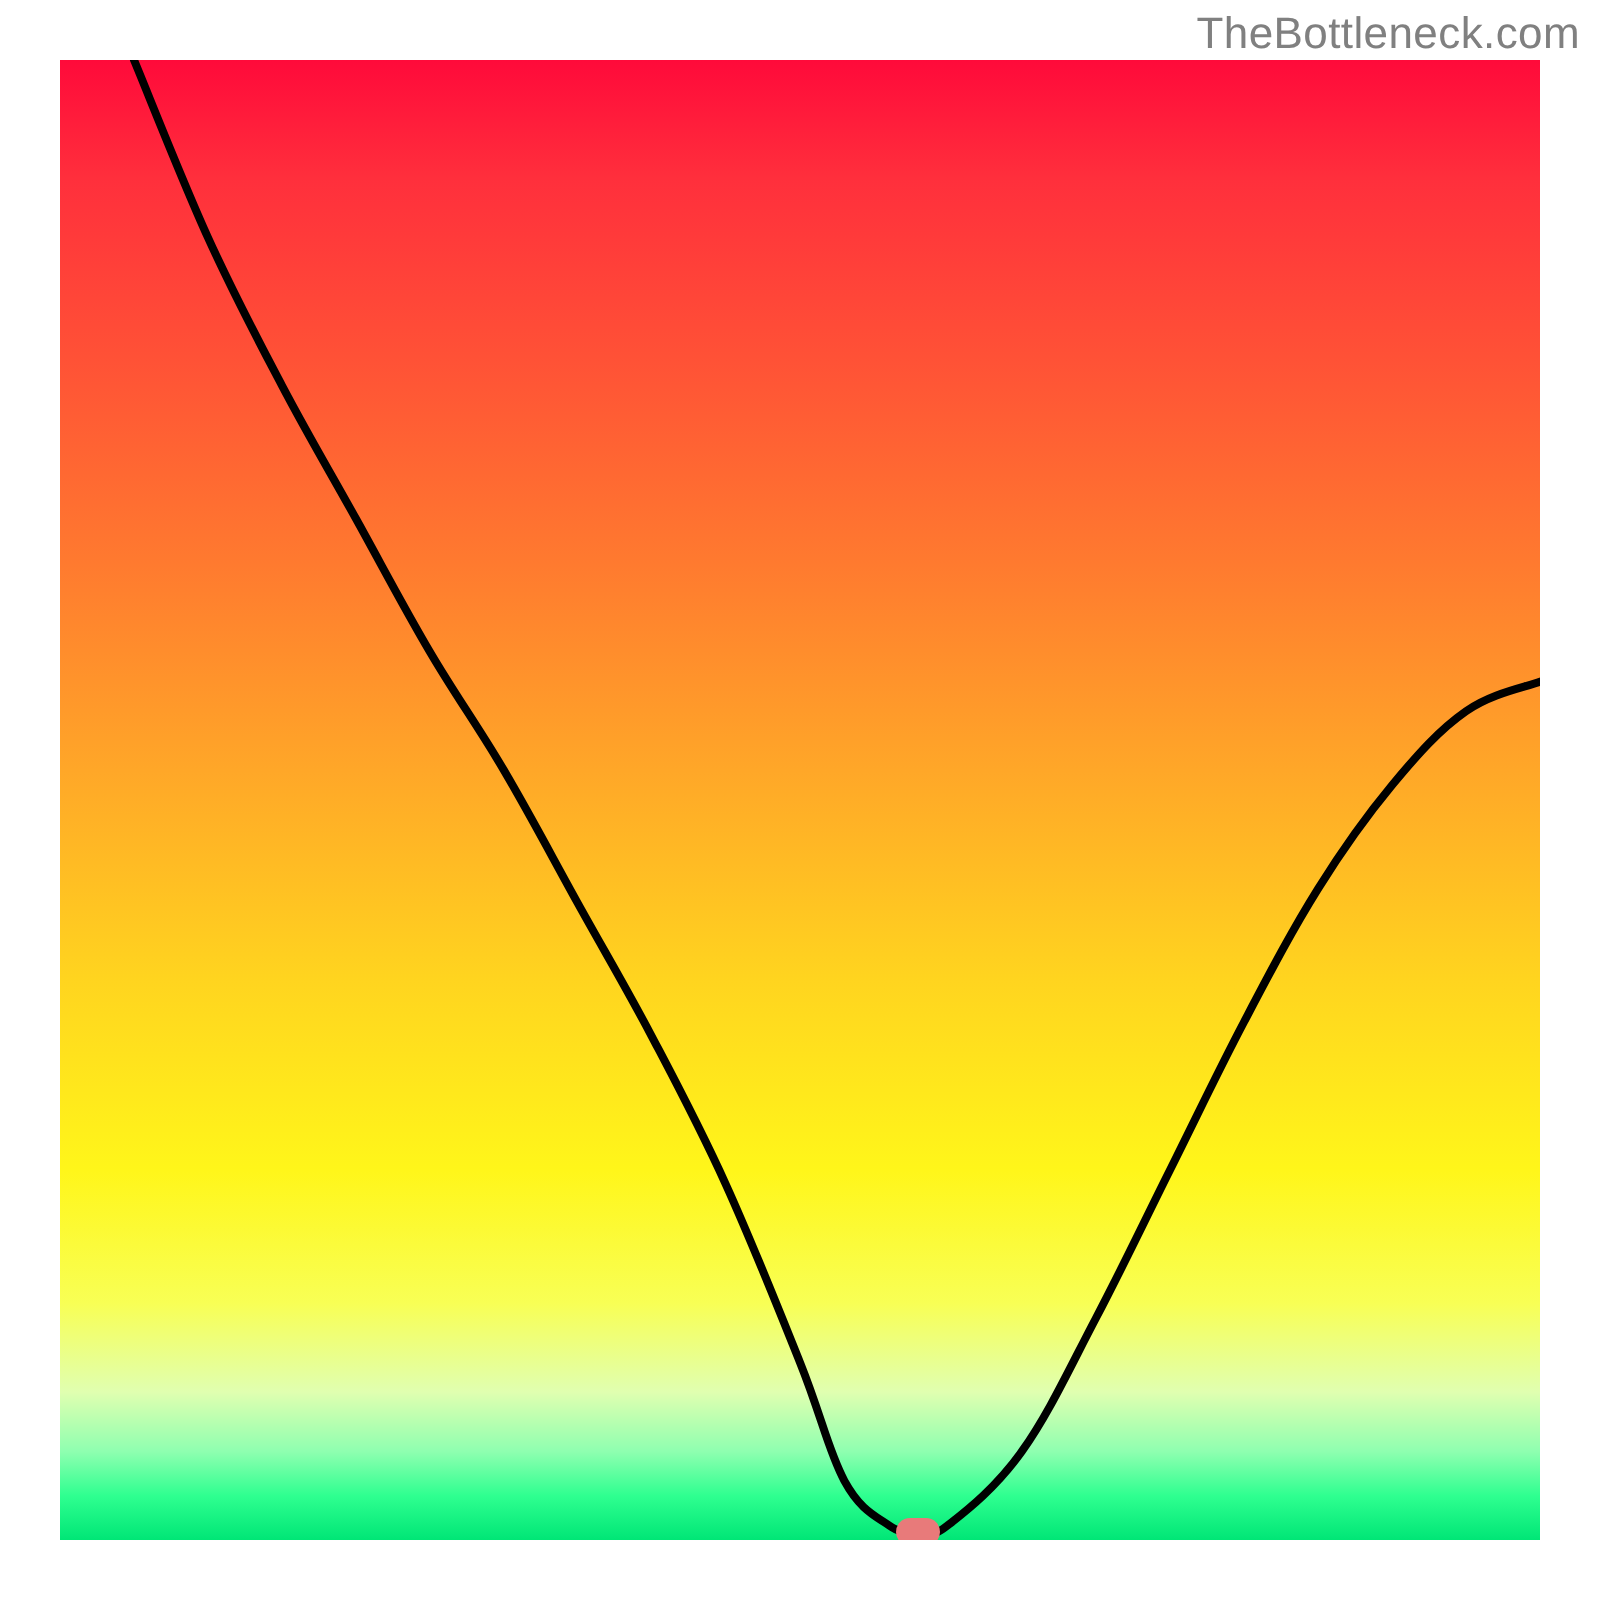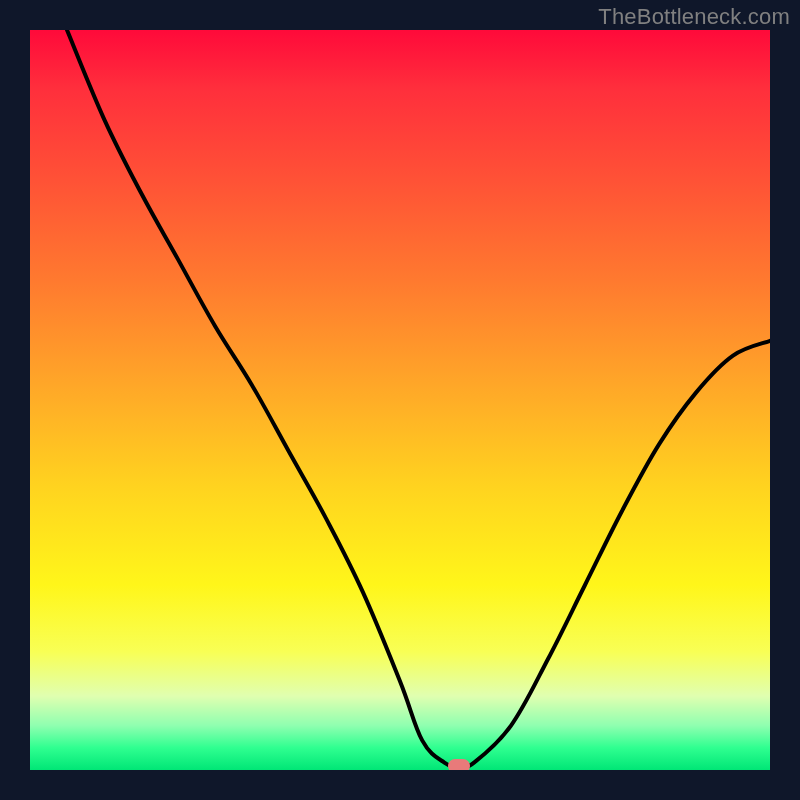--- a/index.html
+++ b/index.html
@@ -8,21 +8,21 @@
     width: 800px;
     height: 800px;
     background: #000;
     overflow: hidden;
     font-family: Arial, Helvetica, sans-serif;
   }
   .frame {
     position: relative;
     width: 800px;
     height: 800px;
-    background: #0f172a;
+    background: #ffffff;
     text-align: right;
   }
   .watermark {
     position: absolute;
     top: 4px;
     right: 10px;
     color: #808080;
     font-size: 22px;
     font-weight: 500;
     letter-spacing: 0.2px;

